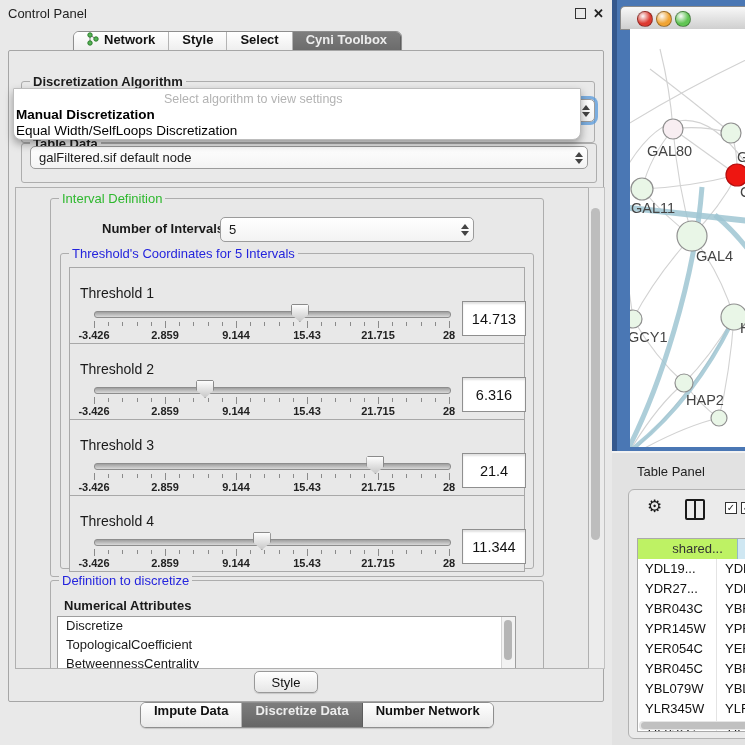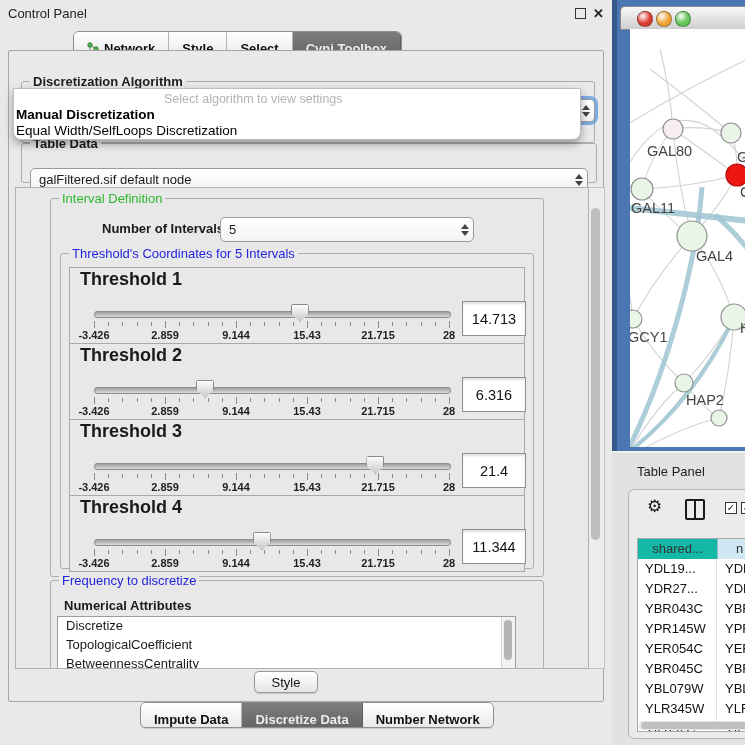--- a/index.html
+++ b/index.html
@@ -12,21 +12,21 @@
   .titlebar .title{position:absolute;left:8px;top:6px;font-size:13px;color:#222;}
   .win-btn{position:absolute;top:6px;font-size:12px;color:#222;cursor:default;}
   .float-btn{right:26px;top:8px;width:9px;height:9px;border:1.5px solid #333;}
   .close-btn{right:8px;font-weight:bold;font-size:13px;}
 
   
   .tabbar{position:absolute;display:flex;height:24px;border:1px solid #8e8e8e;border-radius:6px;
           overflow:hidden;background:#fff;box-shadow:0 1px 1px rgba(0,0,0,.15);}
   .tabbar.top{left:73px;top:31px;}
   .tabbar.bottom{left:140px;top:702px;}
-  .tab{display:flex;align-items:flex-end;gap:5px;padding:0 13px;font-size:13px;font-weight:600;
+  .tab{display:flex;align-items:flex-start;gap:5px;padding:0 13px;font-size:13px;font-weight:600;
        background:linear-gradient(#ffffff,#e9e9e9);color:#111;border-right:1px solid #b4b4b4;cursor:default;white-space:nowrap;}
   .tab:last-child{border-right:none;}
   .tab.sel{background:linear-gradient(#7d7d7d,#666666);color:#ededed;border-right:1px solid #5d5d5d;}
 
   
   .cyni-panel{position:absolute;left:8px;top:50px;width:594px;height:650px;
               border:1px solid #a6a6a6;border-radius:2px;background:#e9e9e9;}
 
   
   .group{position:absolute;border:1px solid #adadad;border-radius:3px;}
@@ -58,21 +58,21 @@
   .v-scrollbar{position:absolute;left:579px;top:136px;width:15px;height:480px;background:#ececec;
                border:1px solid #c2c2c2;border-left:1px solid #b0b0b0;}
   .v-scrollbar .thumb{position:absolute;left:2px;width:9px;top:20px;height:332px;background:#bdbdbd;border-radius:6px;}
 
   .noi-label{position:absolute;left:86px;top:33px;font-size:13px;font-weight:bold;}
   .noi-combo{left:204px;top:29px;width:252px;height:23px;}
 
   
   .threshold-block{position:relative;height:75px;margin:0 8px;border:1px solid #a8a8a8;background:#e8e8e8;}
   .threshold-block + .threshold-block{border-top:none;}
-  .t-label{position:absolute;left:10px;top:1px;font-size:18px;font-weight:bold;}
+  .t-label{position:absolute;left:10px;top:17px;font-size:14px;font-weight:normal;}
   .slider-track{position:absolute;left:24px;top:43px;width:355px;height:5px;border-radius:3px;
                 background:linear-gradient(#9f9f9f,#d9d9d9);border:1px solid #8d8d8d;}
   .slider-thumb{position:absolute;top:36px;width:16px;height:16px;
                 background:linear-gradient(#fdfdfd,#c9c9c9);border:1px solid #8a8a8a;
                 clip-path:polygon(8% 0,92% 0,100% 10%,100% 55%,50% 100%,0 55%,0 10%);}
   .tick{position:absolute;width:1px;background:#8a8a8a;}
   .tick.minor{top:54px;height:4px;}
   .tick.major{top:53px;height:7px;}
   .tick-label{position:absolute;top:61px;transform:translateX(-50%);font-size:11px;font-weight:bold;color:#222;text-align:right;}
   .value-box{position:absolute;left:392px;top:33px;width:58px;height:31px;border:1px solid #8f8f8f;
@@ -106,21 +106,21 @@
   .tp-box{position:absolute;left:16px;top:36px;width:130px;height:248px;background:#ebebeb;
           border:1px solid #b2b2b2;border-radius:6px;}
   .tp-gear{position:absolute;left:18px;top:6px;font-family:"DejaVu Sans",sans-serif;font-size:17px;color:#1a1a1a;}
   .tp-cols{position:absolute;left:56px;top:9px;width:16px;height:17px;border:2px solid #1a1a1a;border-radius:2px;}
   .tp-cols::after{content:"";position:absolute;left:50%;top:0;width:2px;height:100%;background:#1a1a1a;transform:translateX(-50%);}
   .tp-check{position:absolute;top:12px;width:10px;height:10px;border:1.5px solid #333;background:#fff;
             font-size:10px;line-height:9px;text-align:center;color:#222;font-family:"DejaVu Sans",sans-serif;}
   .tp-table{position:absolute;left:8px;top:48px;width:140px;height:192px;background:#fff;
             border:1px solid #aaa;overflow:hidden;}
   .tp-header{display:flex;height:20px;font-size:13px;color:#333;}
-  .tp-header .c1{width:79px;background:#14b8a6;border-right:1px solid #93b9cb;text-align:center;line-height:20px;}
+  .tp-header .c1{width:79px;background:#bef264;border-right:1px solid #93b9cb;text-align:center;line-height:20px;padding-left:20px;}
   .tp-header .c2{flex:1;background:#cfe7f2;padding-left:18px;line-height:20px;}
   .tp-row{display:flex;height:20px;font-size:13px;color:#111;}
   .tp-row .c1{width:79px;padding-left:7px;border-right:1px solid #e4e4e4;line-height:20px;box-sizing:border-box;}
   .tp-row .c2{flex:1;padding-left:8px;line-height:20px;white-space:nowrap;}
   .hscroll{position:absolute;left:1px;right:1px;bottom:1px;height:9px;background:#e6e6e6;border-radius:4px;}
   .hscroll .thumb{position:absolute;left:2px;top:1px;height:7px;width:88%;background:#c0c0c0;border-radius:4px;}
 </style>
 </head>
 <body>
 
@@ -167,21 +167,21 @@
     </div>
 
     <div class="popup">
       <div class="popup-prompt">Select algorithm to view settings</div>
       <div class="popup-item b" style="top:18px;">Manual Discretization</div>
       <div class="popup-item" style="top:34px;">Equal Width/SelfLoops Discretization</div>
     </div>
 
     <div class="group" style="left:12px;top:92px;width:574px;height:38px;">
       <span class="group-label lbl-dark">Table Data</span>
-      <div class="combo" style="left:8px;top:2px;width:556px;height:21px;margin-top:22px;">
+      <div class="combo" style="left:8px;top:2px;width:556px;height:21px;">
         <span class="ctext">galFiltered.sif default node</span>
         <span class="stepper">
             <span class="tri-up"></span>
             <span class="tri-down"></span>
           </span>
       </div>
     </div>
 
     <div class="scrollarea">
       <div class="group" style="left:34px;top:10px;width:492px;height:377px;background:#e8e8e8;">
@@ -347,21 +347,21 @@
             <div class="tick-label" style="left: 95px;">2.859</div>
             <div class="tick-label" style="left: 166px;">9.144</div>
             <div class="tick-label" style="left: 237px;">15.43</div>
             <div class="tick-label" style="left: 308px;">21.715</div>
             <div class="tick-label" style="left: 379px;">28</div>
             <div class="slider-thumb" style="left: 182.848px;"></div>
           </div>
       </div>
 
       <div class="group" style="left:34px;top:392px;width:492px;height:160px;background:#e8e8e8;">
-        <span class="group-label lbl-blue" style="background:#e8e8e8;">Frequency to discretize</span>
+        <span class="group-label lbl-blue" style="background:#e8e8e8;">Definition to discretize</span>
       </div>
       <div class="attrs-sub">Numerical Attributes</div>
       <div class="listbox">
         <div class="list-item">Discretize</div>
         <div class="list-item">TopologicalCoefficient</div>
         <div class="list-item">BetweennessCentrality</div>
         <div class="list-scroll">
             <div class="thumb"></div>
           </div>
       </div>

